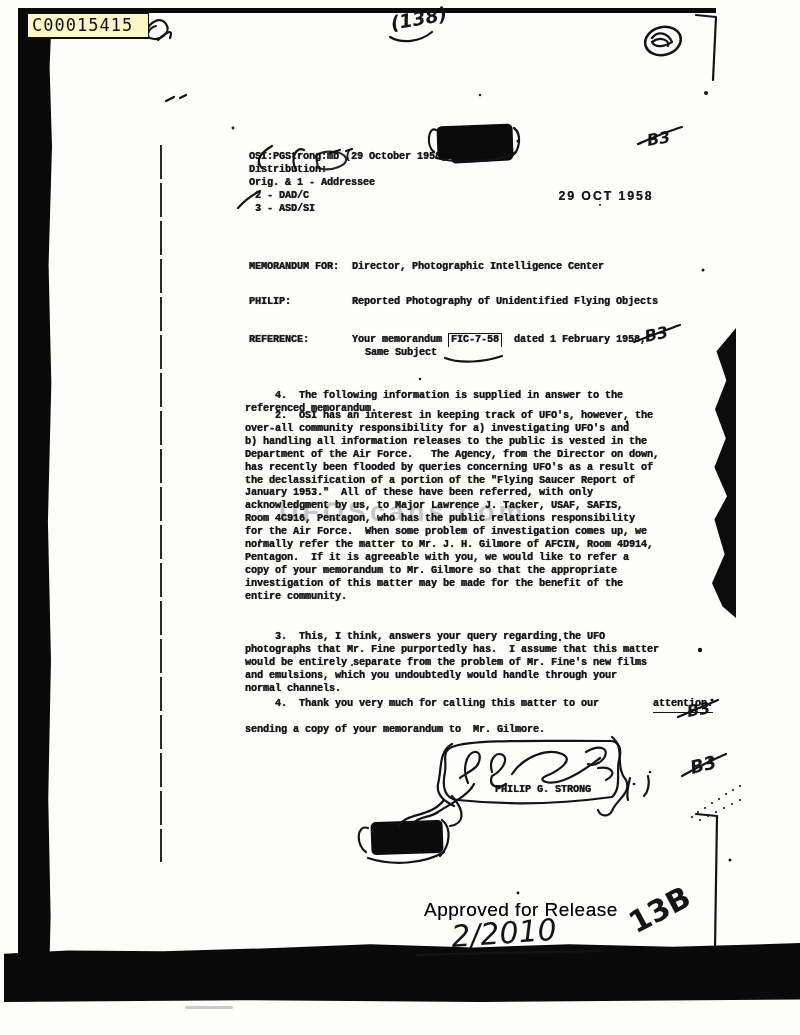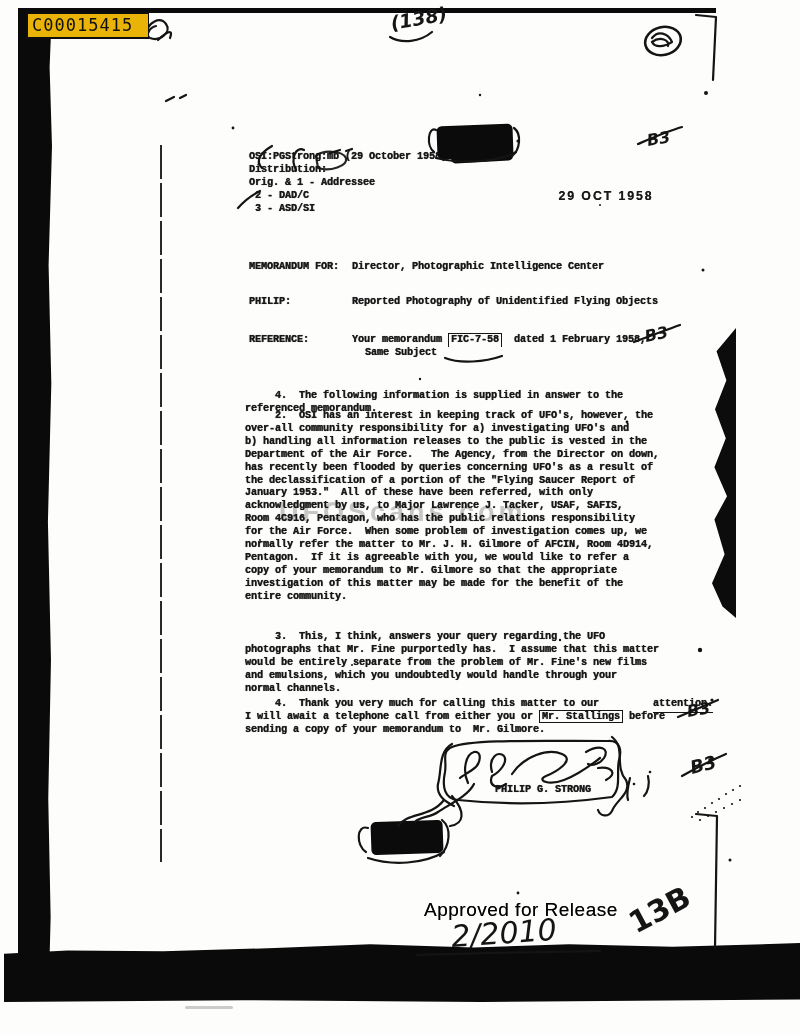--- a/index.html
+++ b/index.html
@@ -13,21 +13,21 @@
     font-weight:bold;
     font-size:10px;
     line-height:12.9px;
     color:#181818;
     white-space:pre;
     text-shadow:0 0 0.7px rgba(25,25,25,0.85), 0.4px 0.4px 0.3px rgba(25,25,25,0.45);
     letter-spacing:0px;
   }
   .docid {
     position:absolute; left:26px; top:12px; width:116px; height:23px;
-    background:#eab308; border:2px solid #0d0d0d; border-right-width:1px;
+    background:#fef9c3; border:2px solid #0d0d0d; border-right-width:1px;
     font-family:"DejaVu Sans Mono", monospace; font-size:17px; color:#101010;
     line-height:22px; padding-left:4px; letter-spacing:1px; z-index:5;
   }
   .barleft {
     position:absolute; left:18px; top:8px; width:34px; height:988px; background:#0a0a0a; z-index:2;
     clip-path:polygon(0 0,100% 0,93% 6%,100% 14%,90% 26%,98% 38%,88% 52%,97% 66%,89% 80%,96% 92%,90% 100%,0 100%);
   }
   .bartop { position:absolute; left:18px; top:8px; width:698px; height:5px; background:#0a0a0a; z-index:1; }
   .barbottom {
     position:absolute; left:4px; top:940px; width:796px; height:62px; background:#0a0a0a; z-index:3;
@@ -119,21 +119,20 @@
 copy of your memorandum to Mr. Gilmore so that the appropriate
 investigation of this matter may be made for the benefit of the
 entire community.</div>
   <div class="mono" style="left:245px; top:631px;">     3.  This, I think, answers your query regarding the UFO
 photographs that Mr. Fine purportedly has.  I assume that this matter
 would be entirely separate from the problem of Mr. Fine's new films
 and emulsions, which you undoubtedly would handle through your
 normal channels.</div>
 
   <div class="mono" style="left:245px; top:698px;"><span>     4.  Thank you very much for calling this matter to our </span><span class="hand-underline">attention.</span></div>
-  <div class="mono" style="left:245px; top:711px;"><span>I will await a telephone call from either you or </span><span class="hand-box-full">Mr. Stallings</span><span> before</span></div>
   <div class="mono" style="left:245px; top:724px;">sending a copy of your memorandum to  Mr. Gilmore.</div>
 
   <div class="mono" style="left:495px; top:784px;">PHILIP G. STRONG</div>
 
   <div class="redaction" style="left:437px; top:125px; width:76px; height:33px; transform:rotate(-2deg);"></div>
   <div class="redaction" style="left:451px; top:153px; width:62px; height:9px; transform:rotate(-3deg);"></div>
   <div class="redaction" style="left:371px; top:821px; width:72px; height:33px; transform:rotate(-2deg);"></div>
 
   <div class="approved">Approved for Release</div>
 

